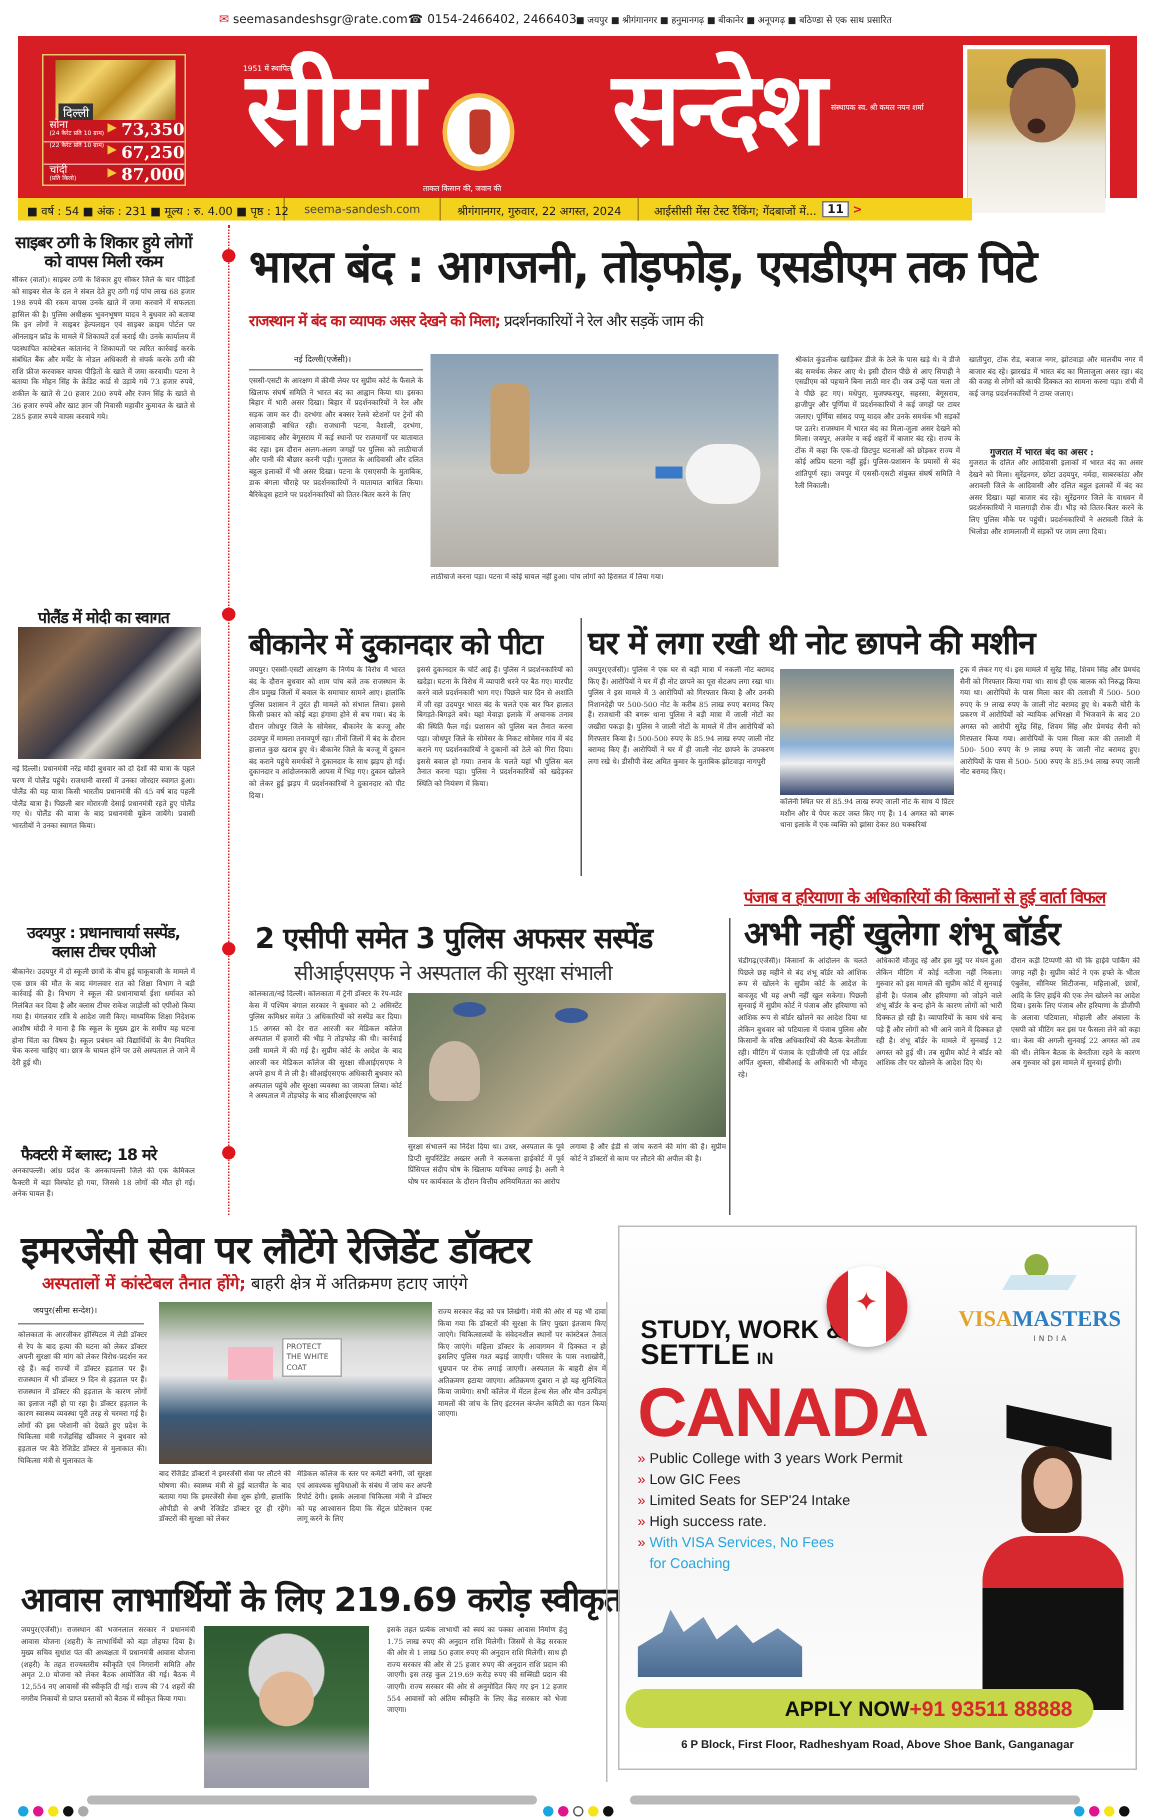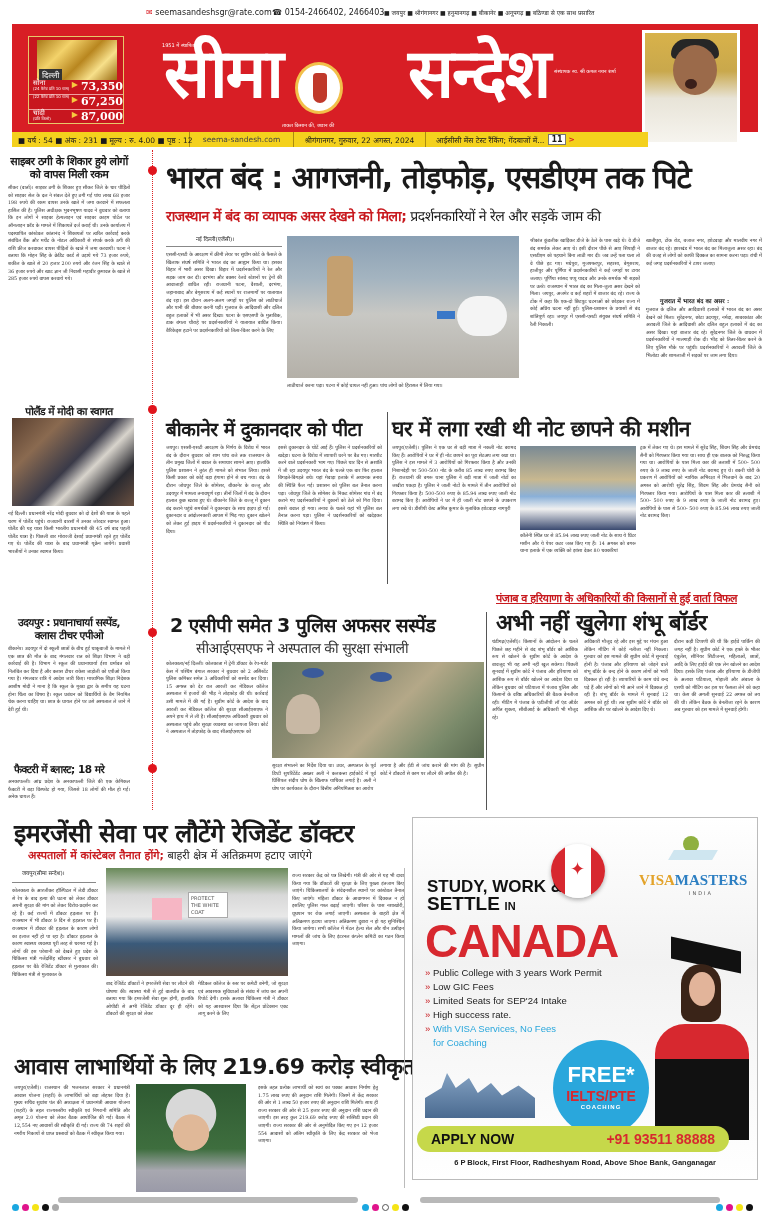--- a/index.html
+++ b/index.html
@@ -116,21 +116,21 @@
 <div class="abs hd" style="left:14px;top:762px;width:122px;font-size:10.5px">फैक्टरी में ब्लास्ट; 18 मरे</div>
 <div class="abs txt" style="left:8px;top:778px;width:122px;height:32px">अनकापल्ली। आंध्र प्रदेश के अनकापल्ली जिले की एक केमिकल फैक्टरी में बड़ा विस्फोट हो गया, जिससे 18 लोगों की मौत हो गई। अनेक घायल हैं।</div>
 
 <div class="vdots" style="left:152px;top:150px;height:660px"></div>
 <div class="dot" style="left:148px;top:166px"></div>
 <div class="dot" style="left:148px;top:405px"></div>
 <div class="dot" style="left:148px;top:628px"></div>
 <div class="dot" style="left:148px;top:764px"></div>
 
 <div class="abs hd" style="left:166px;top:156px;font-size:30px;letter-spacing:-1px">भारत बंद : आगजनी, तोड़फोड़, एसडीएम तक पिटे</div>
-<div class="abs hd" style="left:166px;top:206px;font-size:14px;font-weight:normal"><span class="rd" style="font-weight:bold">राजस्थान में बंद का व्यापक असर देखने को मिला;</span> <span>प्रदर्शनकारियों ने रेल और सड़कें जाम की</span></div>
+<div class="abs hd" style="left:166px;top:206px;font-size:10px;font-weight:normal"><span class="rd" style="font-weight:bold">राजस्थान में बंद का व्यापक असर देखने को मिला;</span> <span>प्रदर्शनकारियों ने रेल और सड़कें जाम की</span></div>
 <div class="abs" style="left:196px;top:235px;font-size:5.5px;font-family:'DejaVu Serif',serif">नई दिल्ली(एजेंसी)।</div>
 <div class="hrule" style="left:166px;top:246px;width:116px"></div>
 <div class="abs txt" style="left:166px;top:251px;width:116px;height:150px">एससी-एसटी के आरक्षण में क्रीमी लेयर पर सुप्रीम कोर्ट के फैसले के खिलाफ संघर्ष समिति ने भारत बंद का आह्वान किया था। इसका बिहार में भारी असर दिखा। बिहार में प्रदर्शनकारियों ने रेल और सड़क जाम कर दी। दरभंगा और बक्सर रेलवे स्टेशनों पर ट्रेनों की आवाजाही बाधित रही। राजधानी पटना, वैशाली, दरभंगा, जहानाबाद और बेगूसराय में कई स्थानों पर राजमार्गों पर यातायात बंद रहा। इस दौरान अलग-अलग जगहों पर पुलिस को लाठीचार्ज और पानी की बौछार करनी पड़ी। गुजरात के आदिवासी और दलित बहुल इलाकों में भी असर दिखा। पटना के एसएसपी के मुताबिक, डाक बंगला चौराहे पर प्रदर्शनकारियों ने यातायात बाधित किया। बैरिकेड्स हटाने पर प्रदर्शनकारियों को तितर-बितर करने के लिए</div>
 <div class="img" style="left:287px;top:236px;width:232px;height:142px;background:linear-gradient(180deg,#8aa0b4 0%,#a4b4c0 30%,#c8c8c4 55%,#b4b0a8 100%)">
   <div style="position:absolute;left:40px;top:20px;width:26px;height:60px;background:#c4a070;border-radius:6px"></div>
   <div style="position:absolute;left:170px;top:60px;width:50px;height:40px;background:#f4f4f4;border-radius:20px"></div>
   <div style="position:absolute;left:150px;top:75px;width:18px;height:8px;background:#3a78c8"></div>
 </div>
 <div class="abs txt" style="left:287px;top:382px;width:232px;height:18px">लाठीचार्ज करना पड़ा। पटना में कोई घायल नहीं हुआ। पांच लोगों को हिरासत में लिया गया।</div>
 <div class="abs txt" style="left:530px;top:237px;width:110px;height:163px">श्रीकांत कुंडलीक खाड़िकर डीजे के ठेले के पास खड़े थे। वे डीजे बंद समर्थक लेकर आए थे। इसी दौरान पीछे से आए सिपाही ने एसडीएम को पहचाने बिना लाठी मार दी। जब उन्हें पता चला तो वे पीछे हट गए। मधेपुरा, मुजफ्फरपुर, सहरसा, बेगूसराय, हाजीपुर और पूर्णिया में प्रदर्शनकारियों ने कई जगहों पर टायर जलाए। पूर्णिया सांसद पप्पू यादव और उनके समर्थक भी सड़कों पर उतरे। राजस्थान में भारत बंद का मिला-जुला असर देखने को मिला। जयपुर, अजमेर व कई शहरों में बाजार बंद रहे। राज्य के टोंक में कहा कि एक-दो छिटपुट घटनाओं को छोड़कर राज्य में कोई अप्रिय घटना नहीं हुई। पुलिस-प्रशासन के प्रयासों से बंद शांतिपूर्ण रहा। जयपुर में एससी-एसटी संयुक्त संघर्ष समिति ने रैली निकाली।</div>
@@ -203,32 +203,27 @@
   <div class="abs" style="left:276px;top:72px;font-size:5px;letter-spacing:2px;color:#555">INDIA</div>
   <div class="abs" style="left:12px;top:148px;font-family:'Liberation Sans',sans-serif;font-weight:normal;font-size:9.5px;line-height:14px;color:#222">
     <div><span class="rd">» </span><span>Public College with 3 years Work Permit</span></div>
     <div><span class="rd">» </span><span>Low GIC Fees</span></div>
     <div><span class="rd">» </span><span>Limited Seats for SEP'24 Intake</span></div>
     <div><span class="rd">» </span><span>High success rate.</span></div>
     <div style="color:#2aa7dc"><span class="rd">» </span><span>With VISA Services, No Fees</span></div>
     <div style="color:#2aa7dc;padding-left:8px">for Coaching</div>
   </div>
   <div class="abs" style="left:12px;top:250px;width:110px;height:50px;background:linear-gradient(180deg,#8aa8c8 0%,#4a6a90 100%);clip-path:polygon(0 60%,15% 40%,20% 10%,28% 40%,40% 20%,48% 50%,60% 30%,70% 55%,85% 35%,100% 60%,100% 100%,0 100%)"></div>
-  <div class="abs" style="left:140px;top:222px;width:96px;height:96px;border-radius:50%;background:#2aa7dc;text-align:center;color:#fff;font-family:'Liberation Sans',sans-serif;font-weight:bold">
-    <div style="font-size:22px;margin-top:22px">FREE*</div>
-    <div style="font-size:14px;color:#d7282f">IELTS/PTE</div>
-    <div style="font-size:6px;letter-spacing:1px">COACHING</div>
-  </div>
   <div class="abs" style="left:232px;top:126px;width:104px;height:196px">
     <div style="position:absolute;left:26px;top:0;width:70px;height:22px;background:#111;transform:skewY(12deg)"></div>
     <div style="position:absolute;left:36px;top:20px;width:40px;height:58px;border-radius:20px 20px 10px 10px;background:#3a2418"></div>
     <div style="position:absolute;left:44px;top:28px;width:26px;height:34px;border-radius:50%;background:#e2b49a"></div>
     <div style="position:absolute;left:10px;top:80px;width:94px;height:116px;border-radius:30px 30px 0 0;background:linear-gradient(180deg,#d7282f 0 30%,#111 30%)"></div>
   </div>
-  <div class="abs" style="left:4px;top:308px;width:312px;height:26px;border-radius:13px;background:#c6d84a;display:flex;align-items:center;justify-content:space-between;padding:0 14px;font-family:'Liberation Sans',sans-serif;font-weight:bold">
+  <div class="abs" style="left:4px;top:308px;width:312px;height:26px;border-radius:13px;background:#c6d84a;display:flex;align-items:center;justify-content:flex-end;padding:0 14px;font-family:'Liberation Sans',sans-serif;font-weight:bold">
     <span style="font-size:14px;color:#111">APPLY NOW</span>
     <span style="font-size:14px;color:#d7282f">+91 93511 88888</span>
   </div>
   <div class="abs" style="left:0;top:340px;width:344px;text-align:center;font-family:'Liberation Sans',sans-serif;font-weight:bold;font-size:7.5px;color:#222">6 P Block, First Floor, Radheshyam Road, Above Shoe Bank, Ganganagar</div>
 </div>
 
 <div class="regmarks" style="left:12px"><span class="cm" style="background:#1aa7e0"></span><span class="cm" style="background:#e0148c"></span><span class="cm" style="background:#f5e416"></span><span class="cm" style="background:#111"></span><span class="cm" style="background:#aaa"></span></div>
 <div class="regbar" style="left:58px;width:300px"></div>
 <div class="regmarks" style="left:362px"><span class="cm" style="background:#1aa7e0"></span><span class="cm" style="background:#e0148c"></span><span class="cm" style="border:1px solid #555;background:#fff"></span><span class="cm" style="background:#f5e416"></span><span class="cm" style="background:#111"></span></div>
 <div class="regbar" style="left:420px;width:300px"></div>

